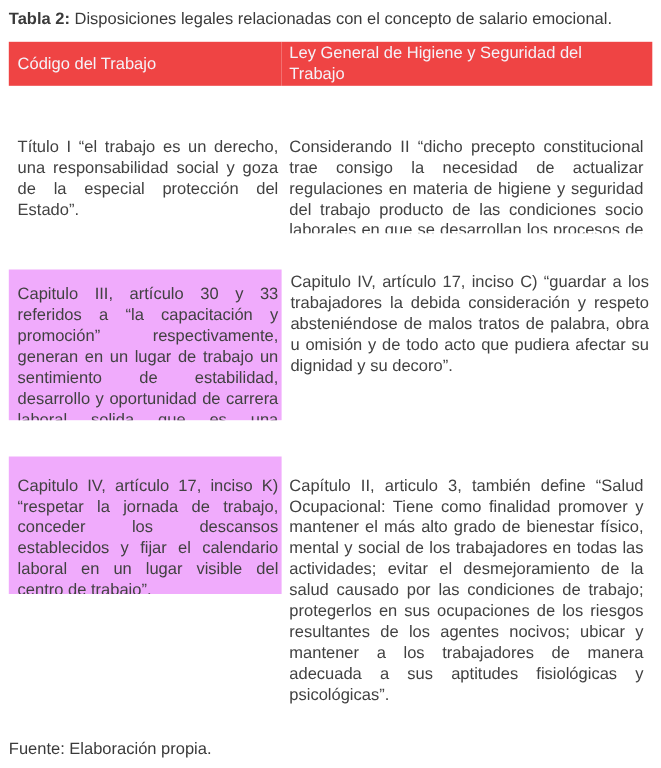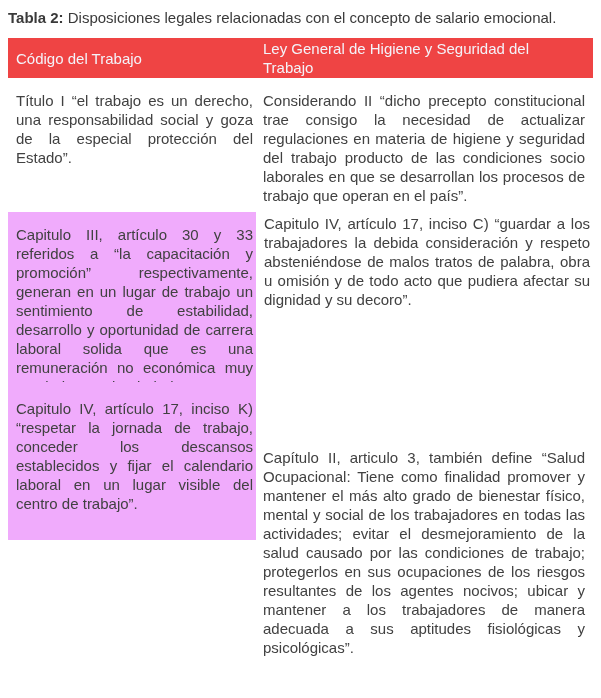--- a/index.html
+++ b/index.html
@@ -34,31 +34,32 @@
     color: #f4f3f9;
     display: flex;
     align-items: center;
   }
   .th.col-left  { padding: 0 3px 0 8px; }
   .th.col-right { padding: 0 24px 0 7px; }
   .cell {
     text-align: justify;
     hyphens: none;
     overflow: hidden;
+    margin-top: 33px;
   }
   .cell.col-left  { padding: 13px 3px 0 8px; }
   .cell.col-right { padding: 13px 8px 16px 7px; }
   .hl { background: #f0abfc; }
   .cell.row3-left { padding-top: 2px; }
   .cell.row4-left { padding-top: 17px; }
   .cell.span-right {
     grid-column: 2;
     grid-row: 4 / 6;
     display: flex;
-    align-items: flex-end;
+    align-items: center;
     padding: 0 8px 0 7px;
   }
   .cell.span-right .inner { text-align: justify; }
   .source-note {
     margin: 14px 0 0 8px;
     color: #3a3a3a;
   }
 </style>
 </head>
 <body>
@@ -86,14 +87,15 @@
     <div class="cell col-left row3-left">Capitulo IV, artículo 17, inciso C) “guardar a los trabajadores la debida consideración y respeto absteniéndose de malos tratos de palabra, obra u omisión y de todo acto que pudiera afectar su dignidad y su decoro”.</div>
 
     <div class="cell span-right">
       <div class="inner">Capítulo II, articulo 3, también define “Salud Ocupacional: Tiene como finalidad promover y mantener el más alto grado de bienestar físico, mental y social de los trabajadores en todas las actividades; evitar el desmejoramiento de la salud causado por las condiciones de trabajo; protegerlos en sus ocupaciones de los riesgos resultantes de los agentes nocivos; ubicar y mantener a los trabajadores de manera adecuada a sus aptitudes fisiológicas y psicológicas”.</div>
     </div>
 
     <div class="cell col-left hl row4-left">Capitulo IV, artículo 17, inciso K) “respetar la jornada de trabajo, conceder los descansos establecidos y fijar el calendario laboral en un lugar visible del centro de trabajo”.</div>
 
   </div>
 
+  <div class="source-note">Fuente: Elaboración propia.</div>
 
 </div>
 
 </body></html>

